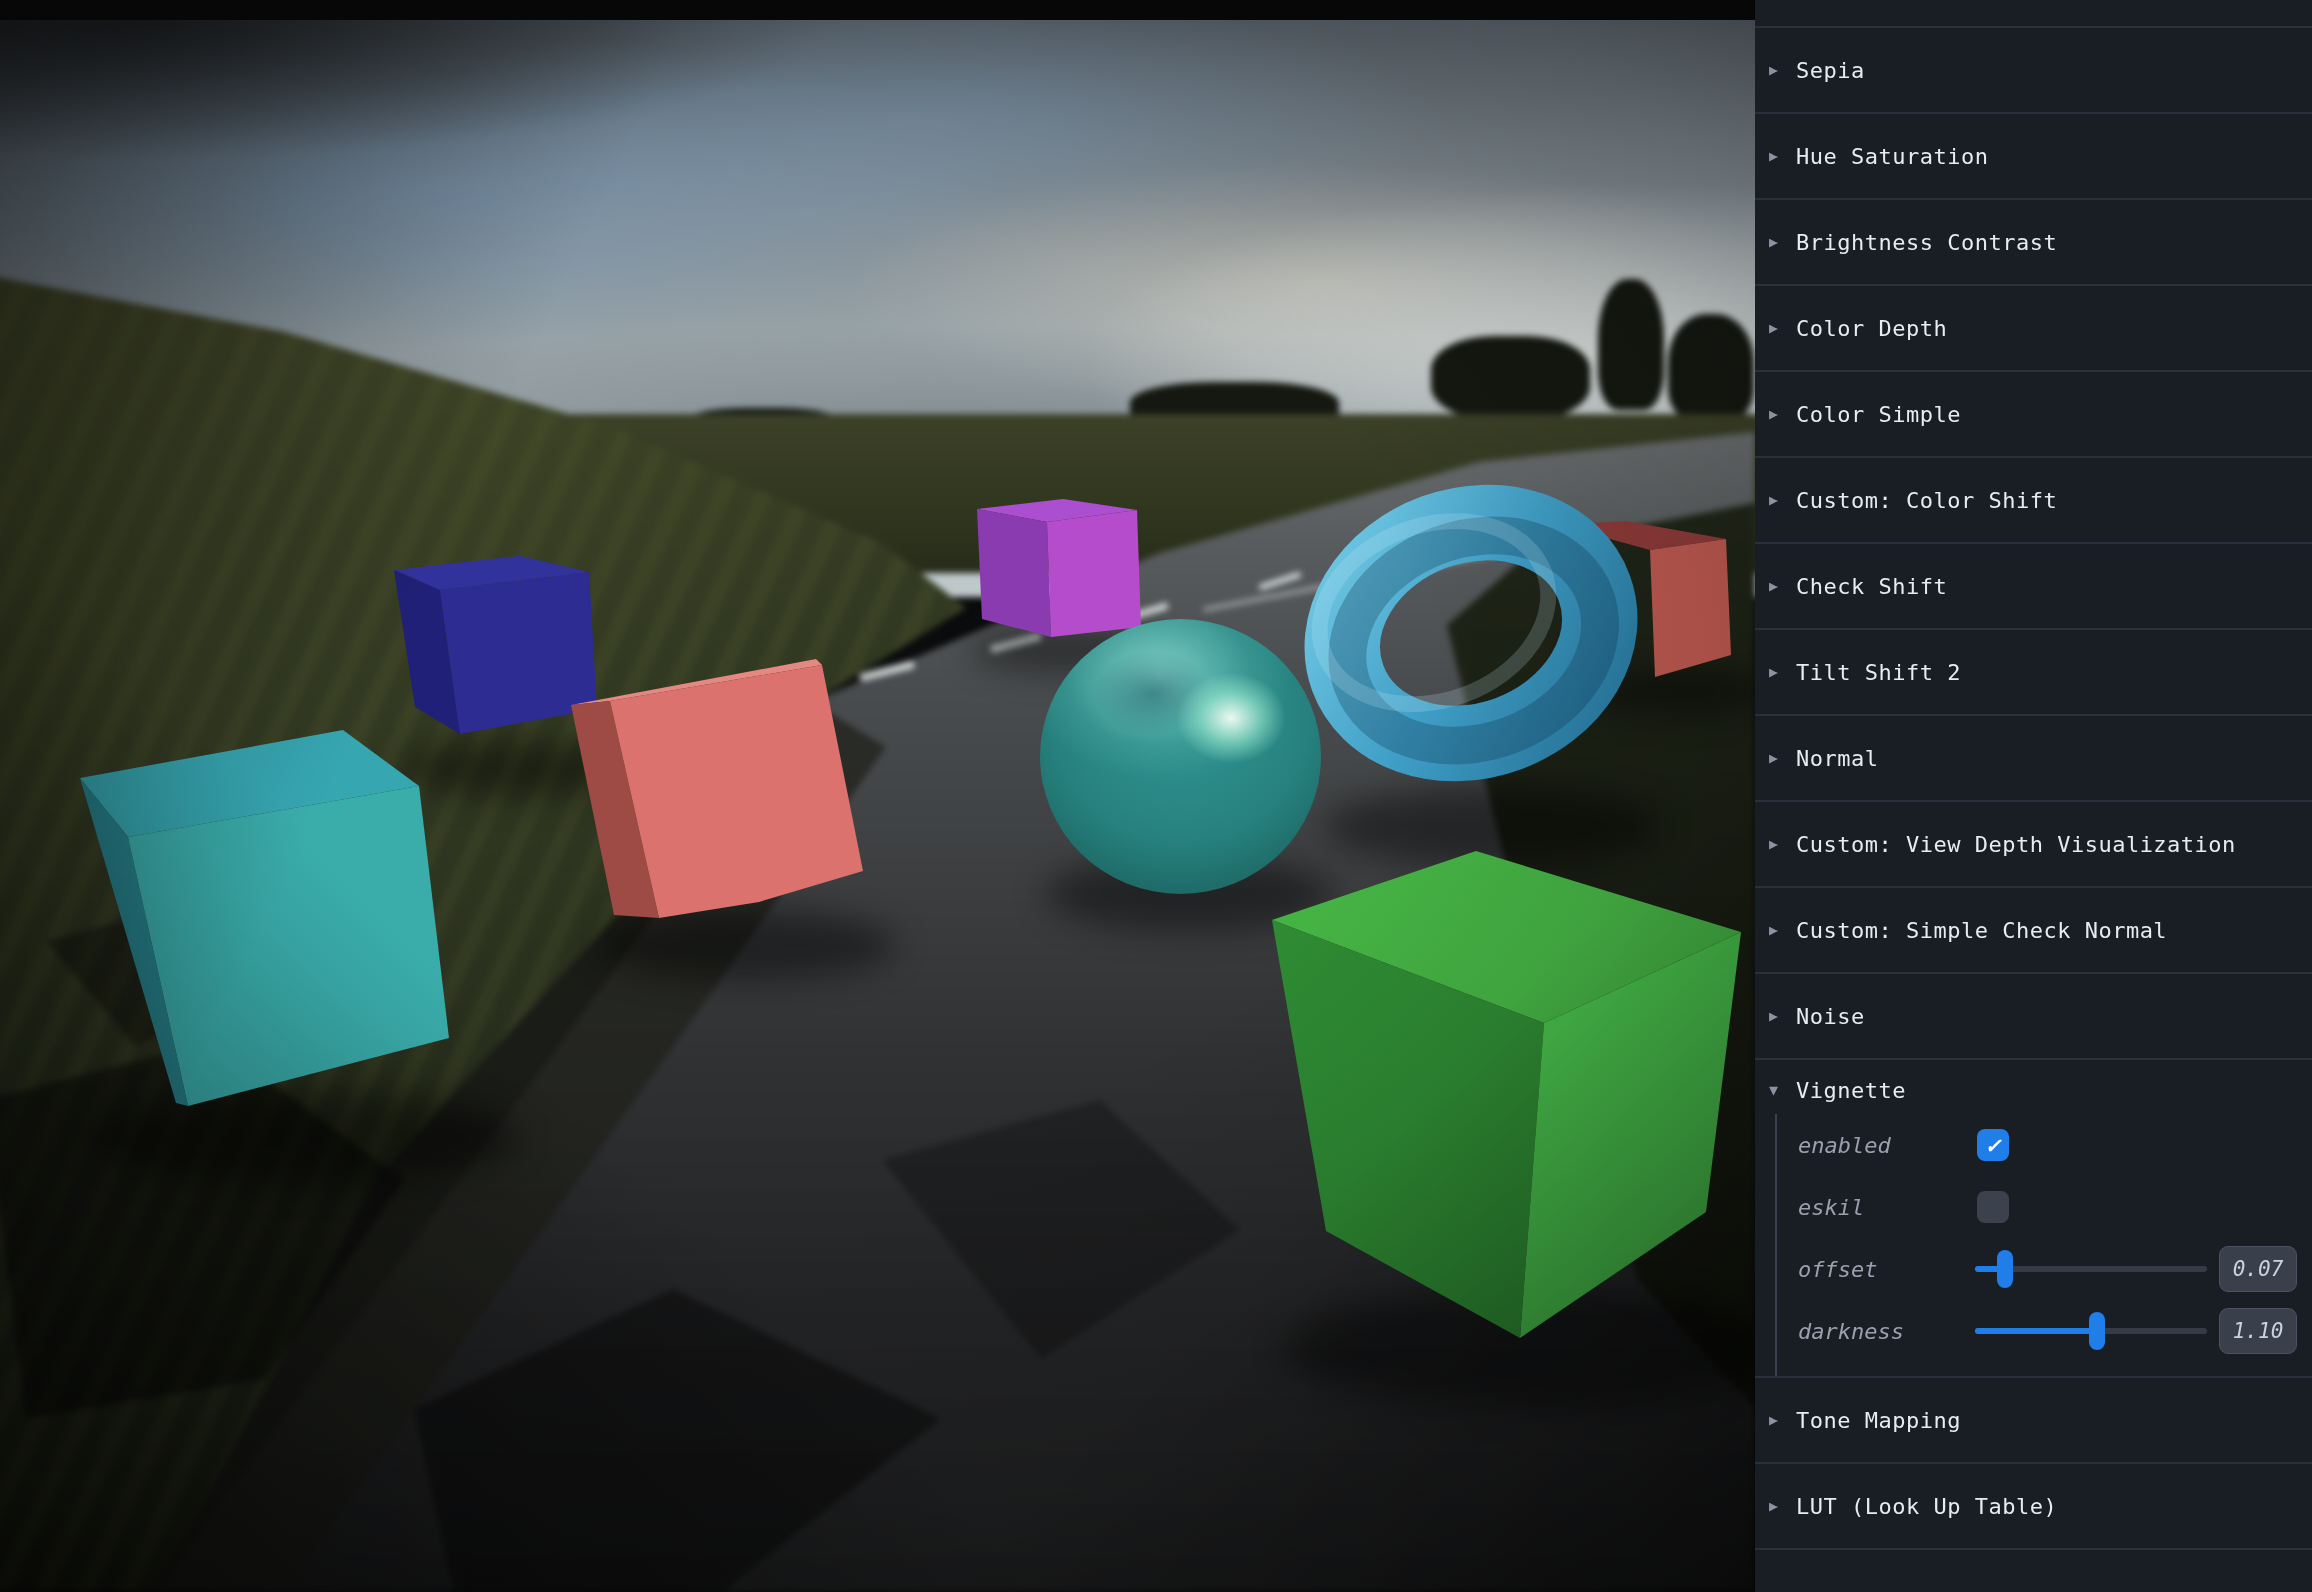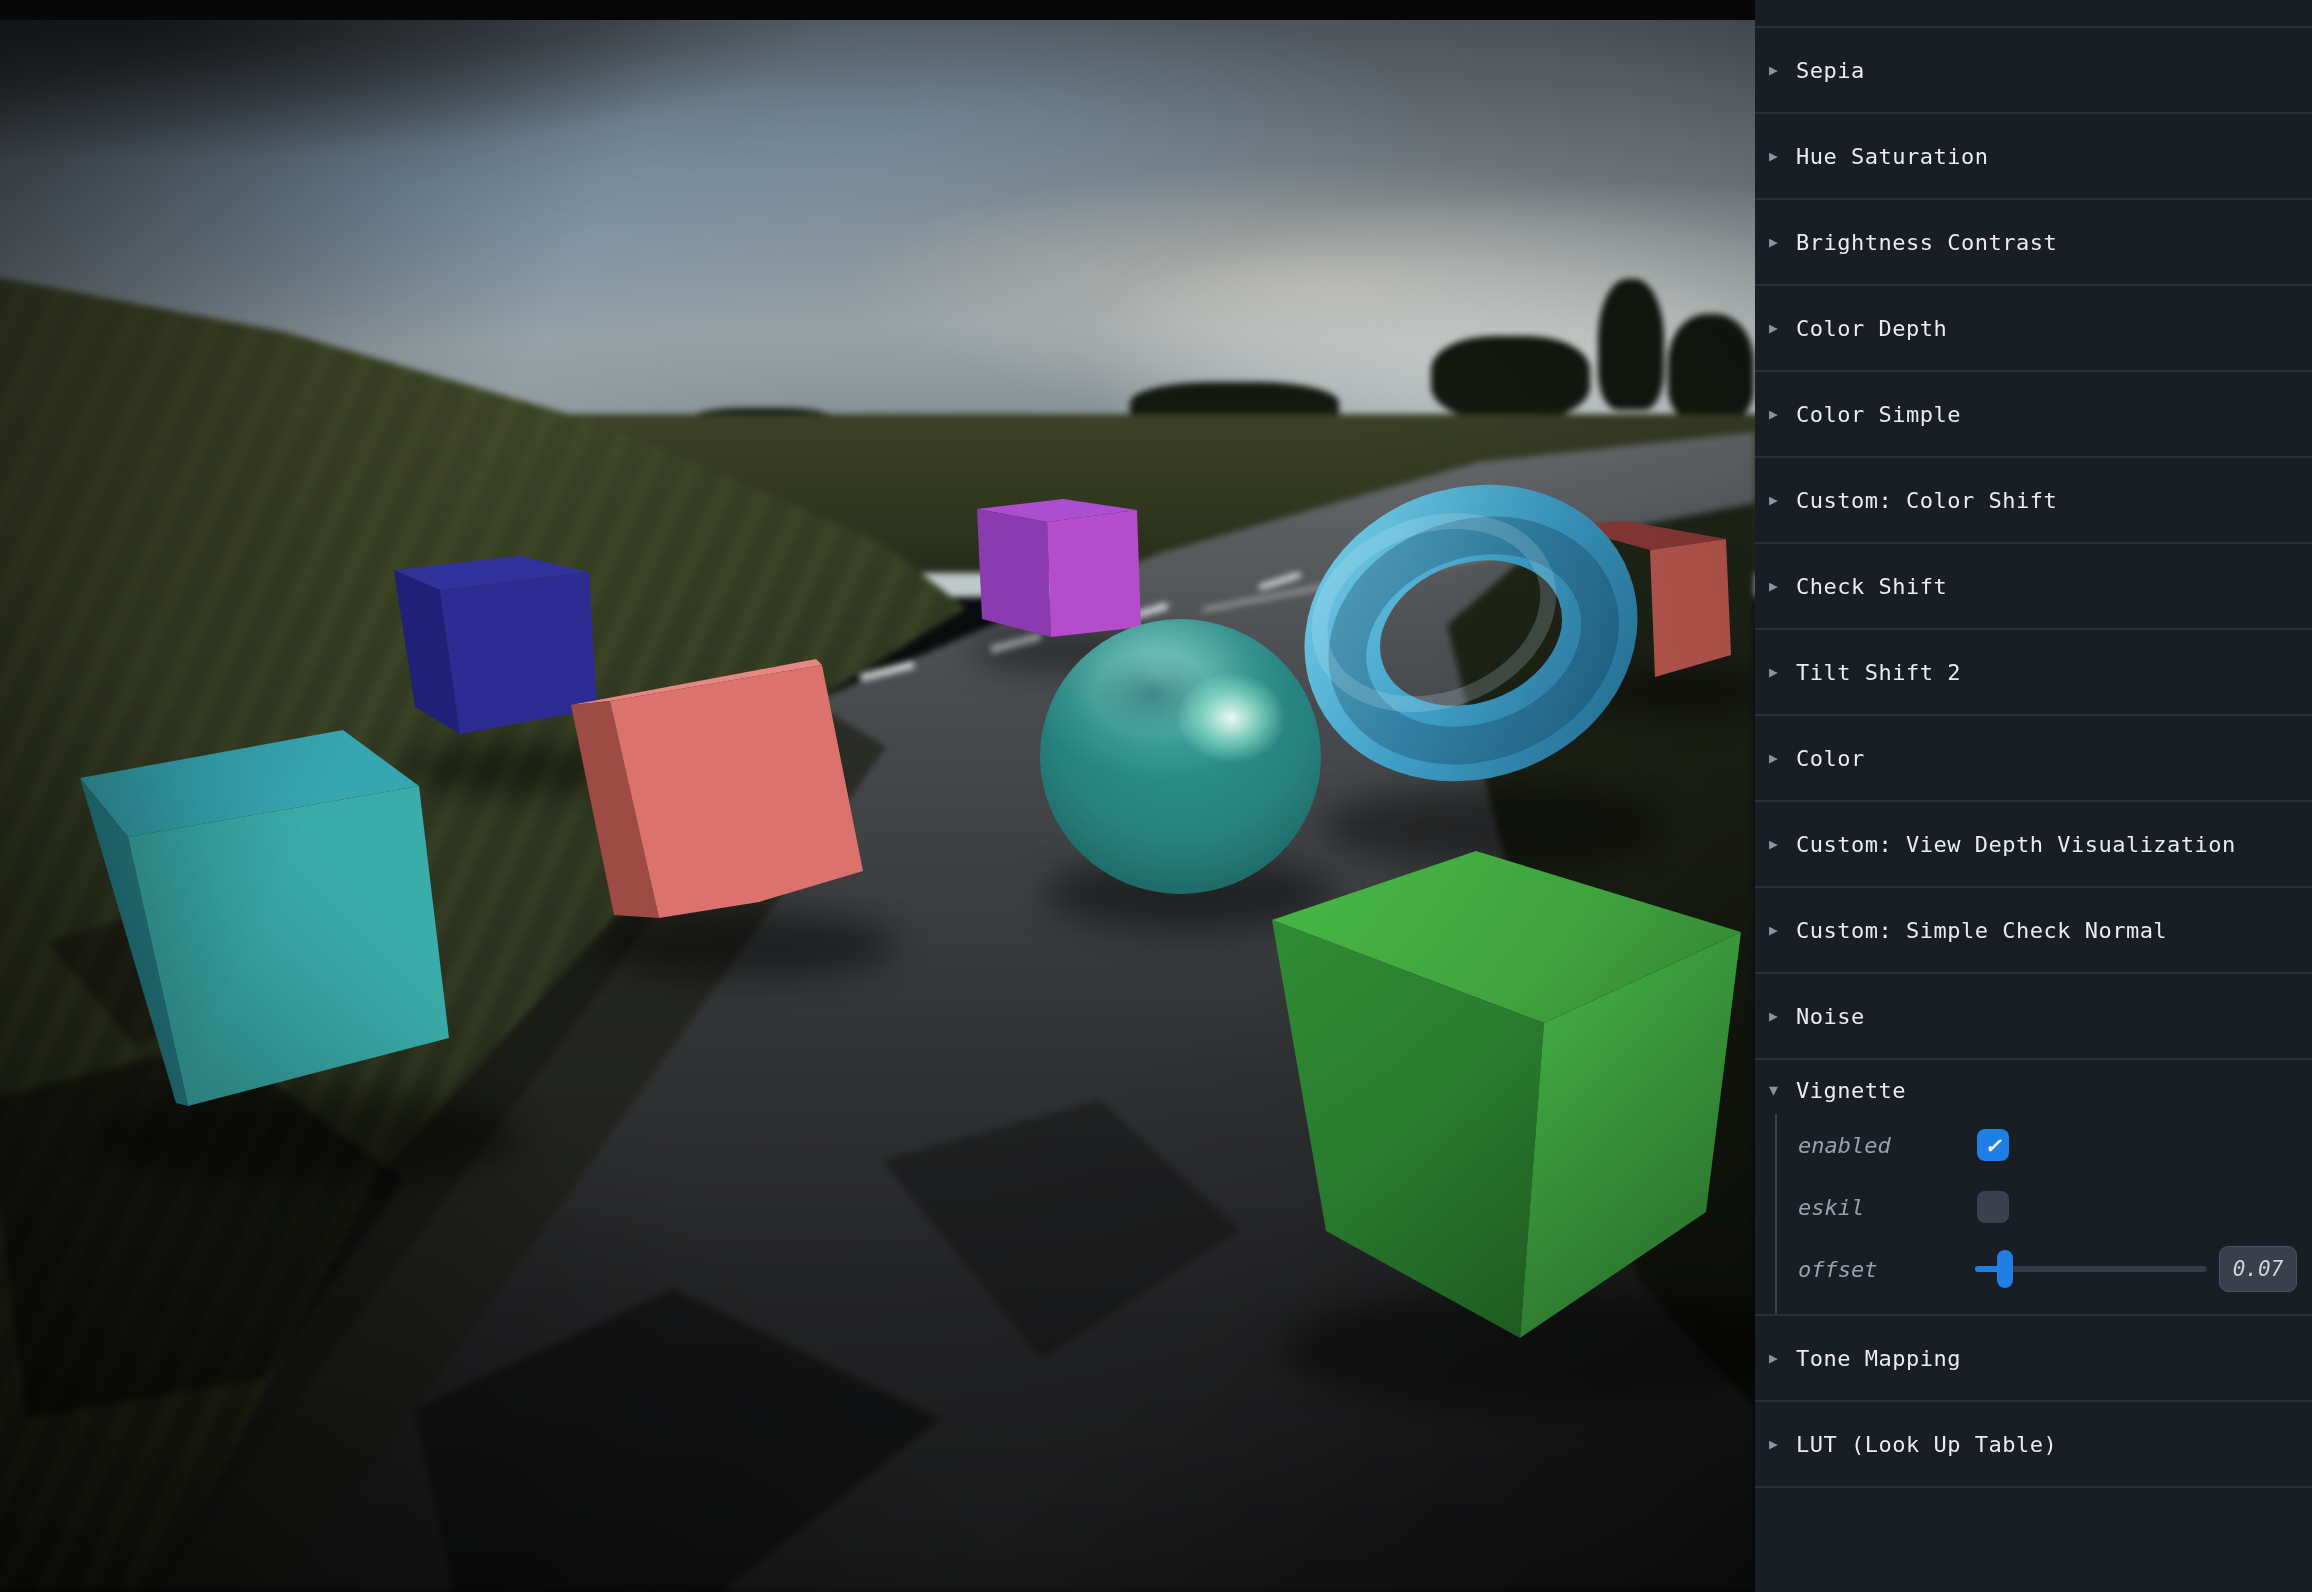--- a/index.html
+++ b/index.html
@@ -225,21 +225,21 @@
   <div class="prow">
     <span class="caret">▶</span>
     <span class="plabel">Check Shift</span>
   </div>
   <div class="prow">
     <span class="caret">▶</span>
     <span class="plabel">Tilt Shift 2</span>
   </div>
   <div class="prow">
     <span class="caret">▶</span>
-    <span class="plabel">Color</span>
+    <span class="plabel">Normal</span>
   </div>
   <div class="prow">
     <span class="caret">▶</span>
     <span class="plabel">Custom: View Depth Visualization</span>
   </div>
   <div class="prow">
     <span class="caret">▶</span>
     <span class="plabel">Custom: Simple Check Normal</span>
   </div>
   <div class="prow">
@@ -267,20 +267,29 @@
       </div>
       <div class="crow">
         <span class="clabel">offset</span>
         <span class="slider">
           <span class="track"></span>
           <span class="fill" style="width: 30px;"></span>
           <span class="handle" style="left: 22px;"></span>
         </span>
         <span class="valuebox">0.07</span>
       </div>
+      <div class="crow">
+        <span class="clabel">darkness</span>
+        <span class="slider">
+          <span class="track"></span>
+          <span class="fill" style="width: 122px;"></span>
+          <span class="handle" style="left: 114px;"></span>
+        </span>
+        <span class="valuebox">1.10</span>
+      </div>
     </div>
   </div>
 
   <div class="prow">
     <span class="caret">▶</span>
     <span class="plabel">Tone Mapping</span>
   </div>
   <div class="prow">
     <span class="caret">▶</span>
     <span class="plabel">LUT (Look Up Table)</span>

